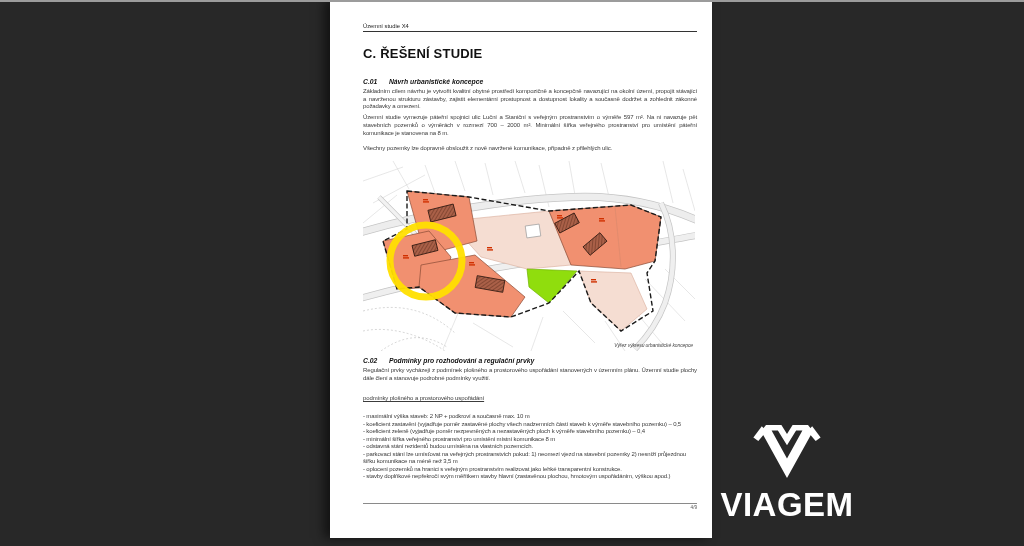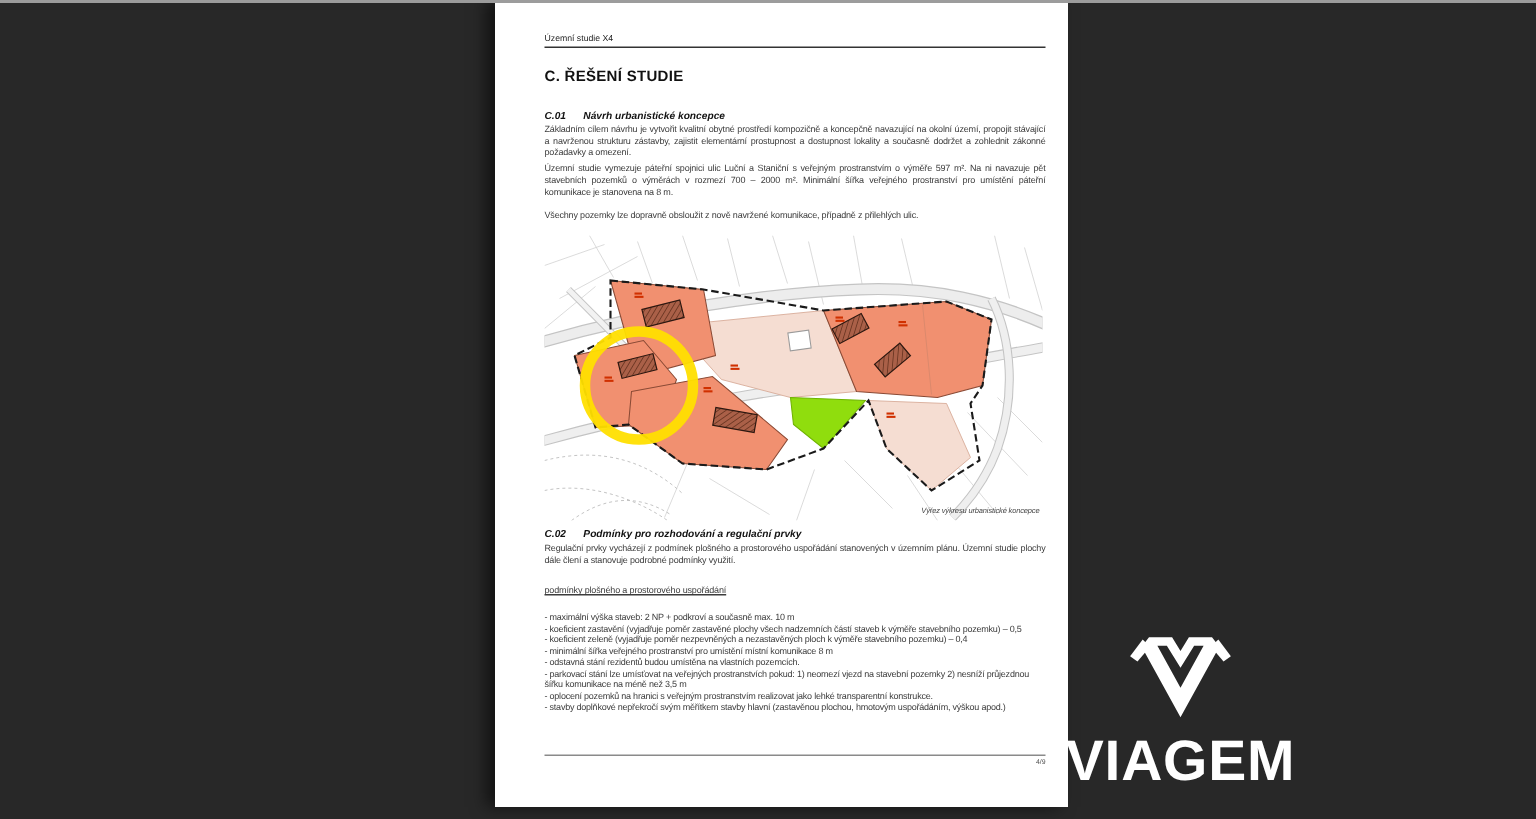--- a/index.html
+++ b/index.html
@@ -9,34 +9,34 @@
     font-family:"Liberation Sans", sans-serif;
   }
   .top-strip{position:absolute;top:0;left:0;width:1024px;height:2px;background:#9c9c9c;z-index:9;}
   .page{
     position:absolute;left:330px;top:0;width:382px;height:538px;background:#ffffff;
     box-shadow:-6px 0 10px rgba(0,0,0,.55);
   }
   .content{position:absolute;left:33px;top:0;width:334px;}
   .doc-header{margin-top:23px;font-size:5.8px;color:#222;}
   .header-rule{border-top:1px solid #333;margin-top:2px;}
-  .section-heading{margin-top:14px;font-size:10px;font-weight:bold;color:#111;letter-spacing:.2px;}
+  .section-heading{margin-top:14px;font-size:13px;font-weight:bold;color:#111;letter-spacing:.2px;}
   .sub-heading{margin-top:17px;font-size:6.8px;font-weight:bold;font-style:italic;color:#111;}
   .sub-heading .num{display:inline-block;width:24px;}
   p.body{font-size:6px;line-height:7.7px;color:#3c3c3c;text-align:justify;letter-spacing:-0.12px;margin:3px 0 0 0;}
   p.body.gap{margin-top:8px;}
   .map-wrap{position:relative;width:332px;height:190px;margin-top:8px;}
   .map-caption{position:absolute;right:2px;bottom:3px;font-size:5px;font-style:italic;color:#444;letter-spacing:-0.1px;}
   .underlined-heading{margin-top:13px;font-size:6px;color:#3c3c3c;text-decoration:underline;letter-spacing:-0.1px;}
   .bullets{margin-top:12px;}
   .bullets div{font-size:6px;line-height:7.5px;color:#3c3c3c;letter-spacing:-0.15px;text-align:left;}
   .footer{position:absolute;left:33px;top:503px;width:334px;border-top:1.6px solid #8a8a8a;}
   .pagenum{text-align:right;font-size:4.6px;color:#555;margin-top:1px;}
   .logo{position:absolute;left:703px;top:415px;width:168px;text-align:center;}
-  .logo .brand{font-size:38px;font-weight:bold;color:#ffffff;letter-spacing:.5px;margin-top:1px;font-family:"Liberation Sans",sans-serif;}
+  .logo .brand{font-size:33px;font-weight:bold;color:#ffffff;letter-spacing:.5px;margin-top:1px;font-family:"Liberation Sans",sans-serif;}
 </style>
 </head>
 <body>
 
 <div class="top-strip"></div>
 
 <div class="page">
   <div class="content">
 
     <div class="doc-header">Územní studie X4</div>

